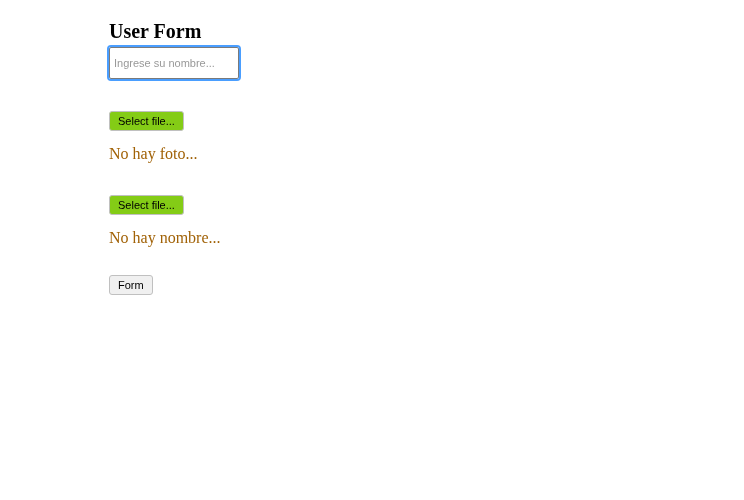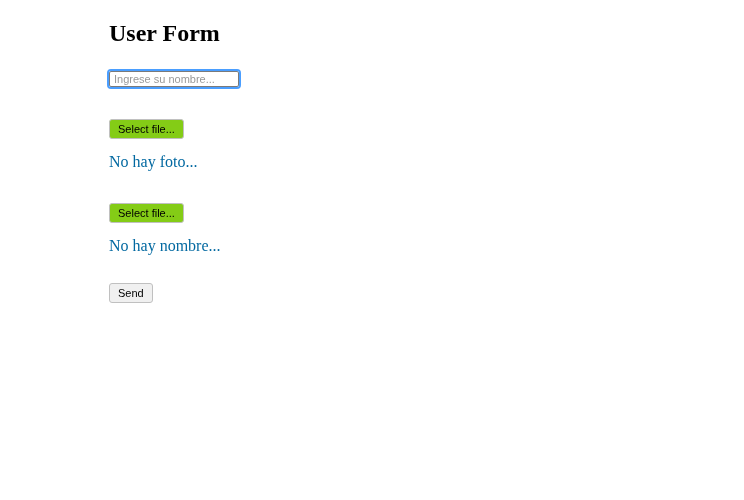--- a/index.html
+++ b/index.html
@@ -11,28 +11,28 @@
       font-family: "Times New Roman", Times, serif;
       background: #ffffff;
       width: 744px;
       height: 500px;
     }
     .container {
       padding-left: 109px;
       padding-top: 20px;
     }
     h1 {
-      font-size: 24px;
+      font-size: 20px;
       font-weight: bold;
-      margin: 0 0 22px 0;
+      margin: 0 0 4px 0;
       font-family: "Times New Roman", Times, serif;
     }
     .name-input {
       width: 130px;
-      height: 16px;
+      height: 32px;
       padding: 2px 4px;
       font-family: Arial, Helvetica, sans-serif;
       font-size: 11px;
       border: 1px solid #7a7a7a;
       border-radius: 2px;
       outline: 2px solid #4a9eff;
       outline-offset: 0px;
       color: #000;
     }
     .name-input::placeholder {
@@ -47,21 +47,21 @@
       padding: 3px 8px;
       background: #84cc16;
       border: 1px solid #c0c0c0;
       border-radius: 3px;
       cursor: pointer;
     }
     .status-text {
       font-family: "Times New Roman", Times, serif;
       font-size: 16px;
       margin-top: 14px;
-      color: #0369a1;
+      color: #a16207;
     }
     .send-btn {
       font-family: Arial, Helvetica, sans-serif;
       font-size: 11px;
       padding: 3px 8px;
       background: #f0f0f0;
       border: 1px solid #c0c0c0;
       border-radius: 3px;
       cursor: pointer;
       margin-top: 28px;
@@ -78,14 +78,14 @@
   <div class="file-row">
     <button class="file-btn">Select file...</button>
     <div class="status-text">No hay foto...</div>
   </div>
 
   <div class="file-row">
     <button class="file-btn">Select file...</button>
     <div class="status-text">No hay nombre...</div>
   </div>
 
-  <button class="send-btn">Send</button>
+  <button class="send-btn">Form</button>
 </div>
 
 </body></html>

